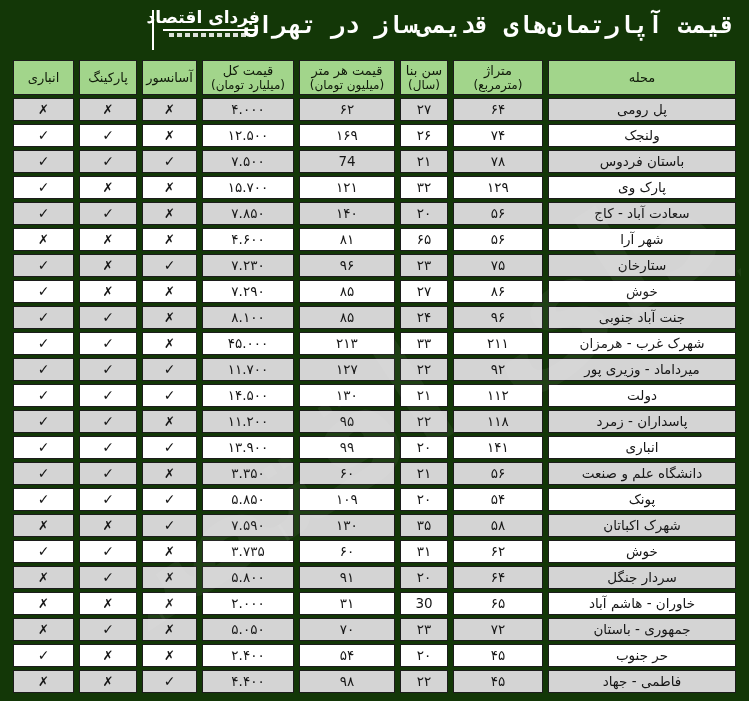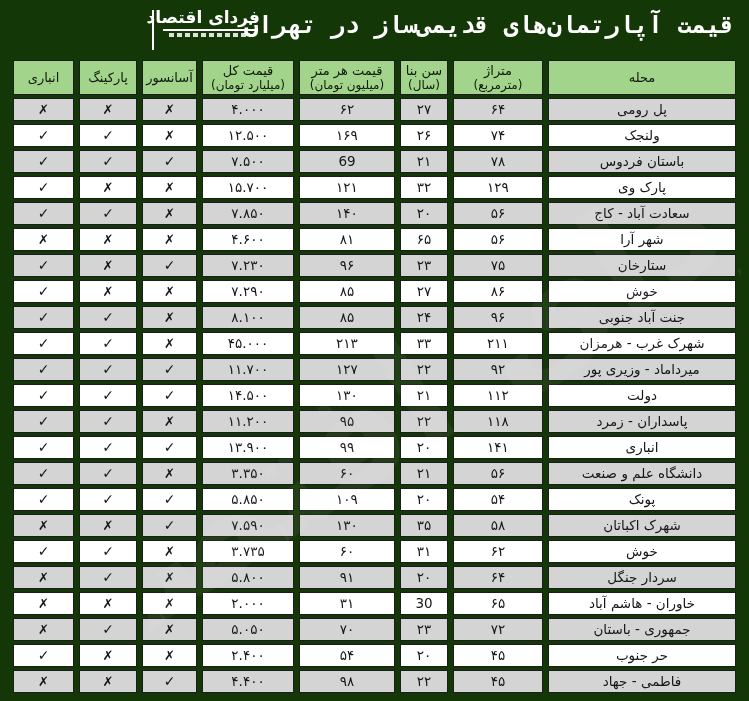--- a/index.html
+++ b/index.html
@@ -167,21 +167,21 @@
             <td>۱۶۹</td>
             <td>۱۲.۵۰۰</td>
             <td><span class="cross">✗</span></td>
             <td><span class="check">✓</span></td>
             <td><span class="check">✓</span></td>
           </tr>
           <tr>
             <td>باستان فردوس</td>
             <td>۷۸</td>
             <td>۲۱</td>
-            <td>69</td>
+            <td>74</td>
             <td>۷.۵۰۰</td>
             <td><span class="check">✓</span></td>
             <td><span class="check">✓</span></td>
             <td><span class="check">✓</span></td>
           </tr>
           <tr>
             <td>پارک وی</td>
             <td>۱۲۹</td>
             <td>۳۲</td>
             <td>۱۲۱</td>

